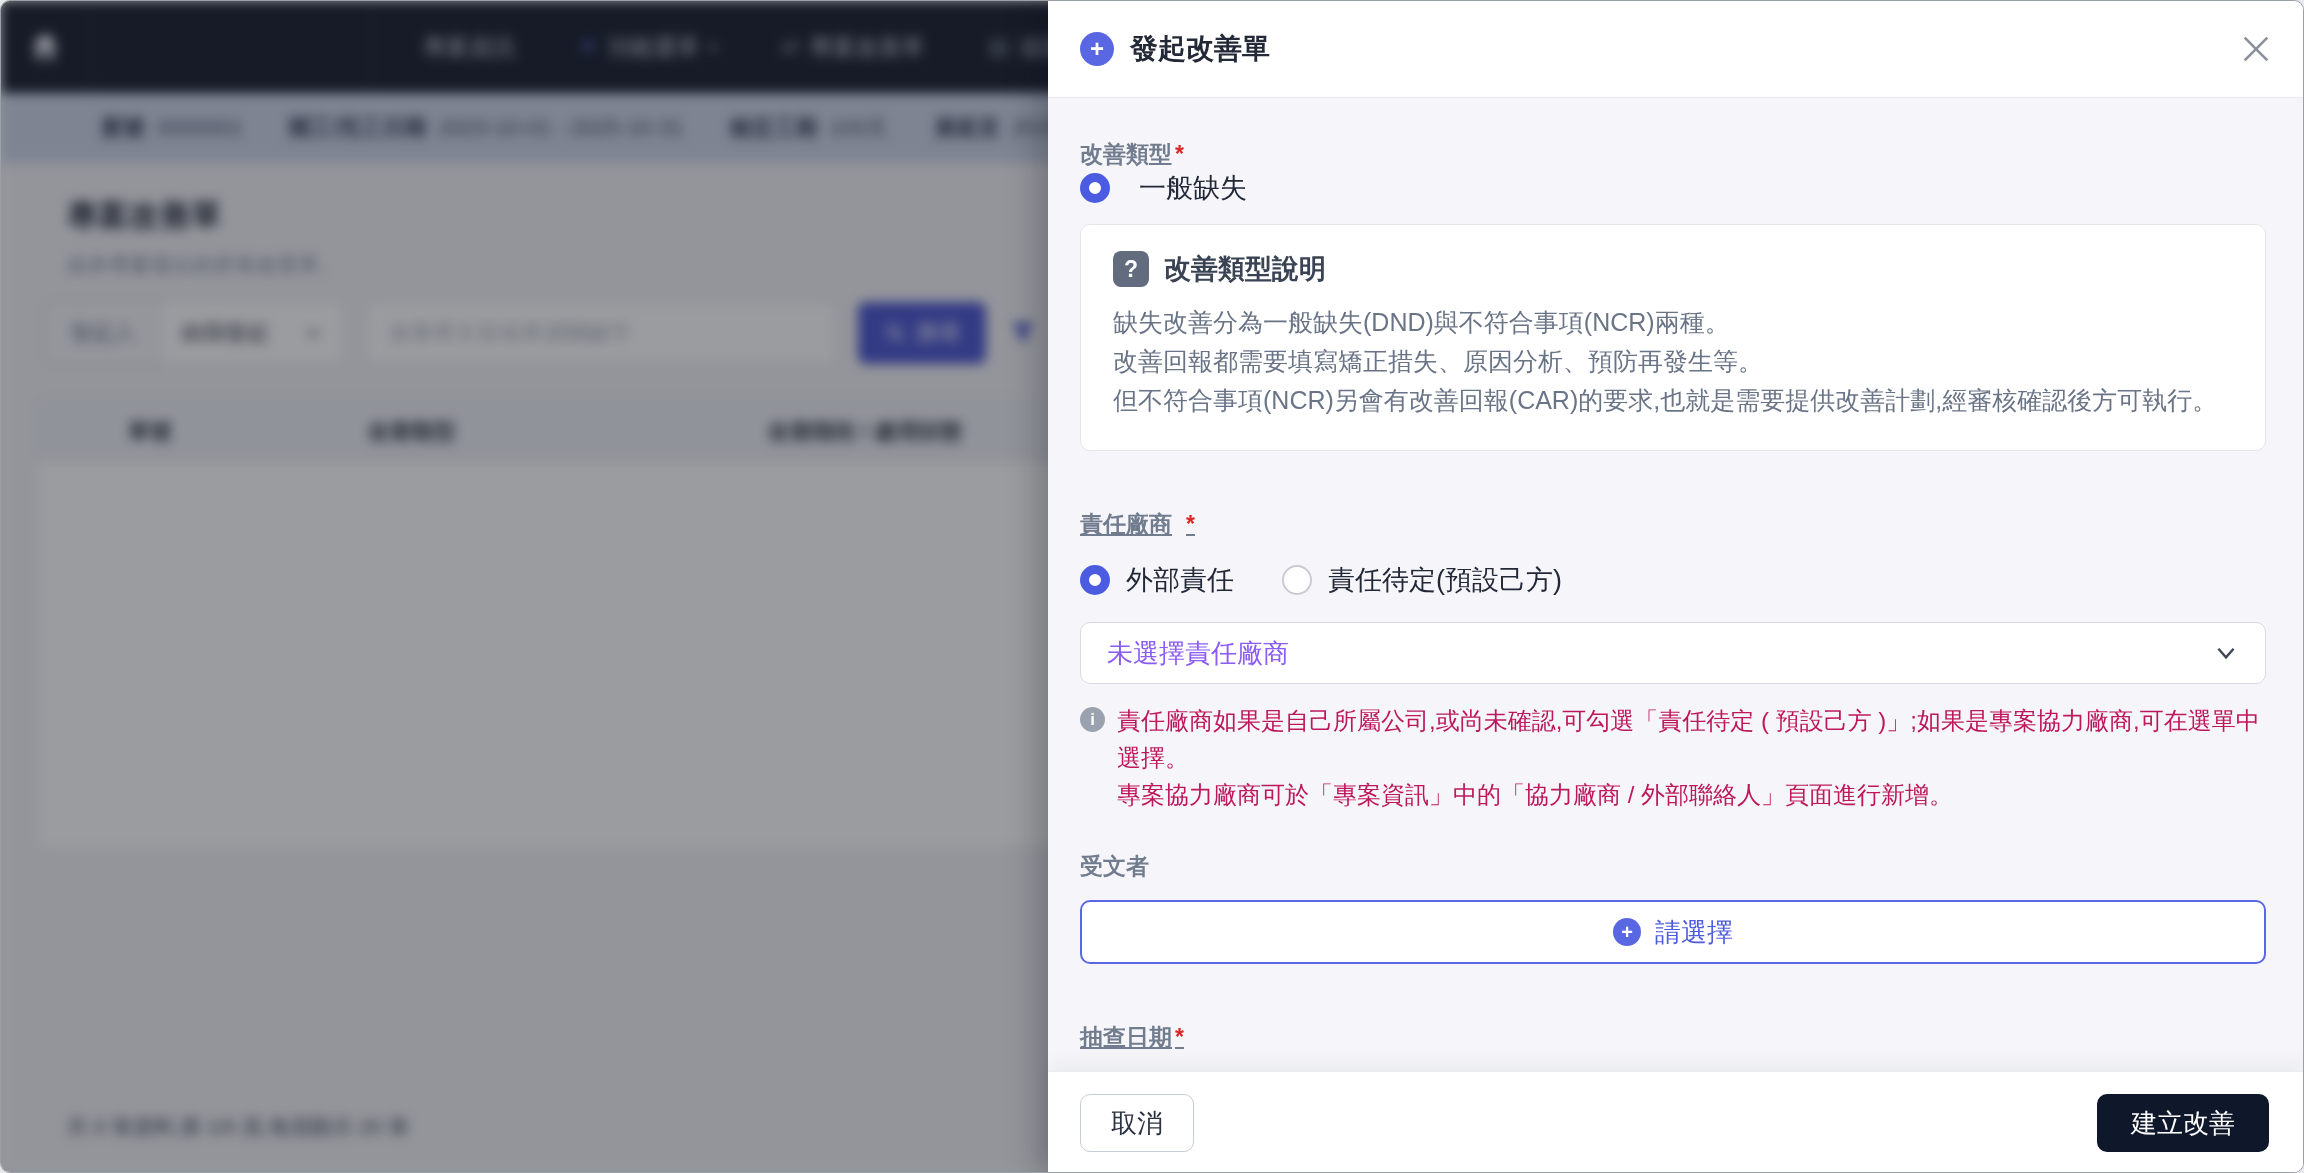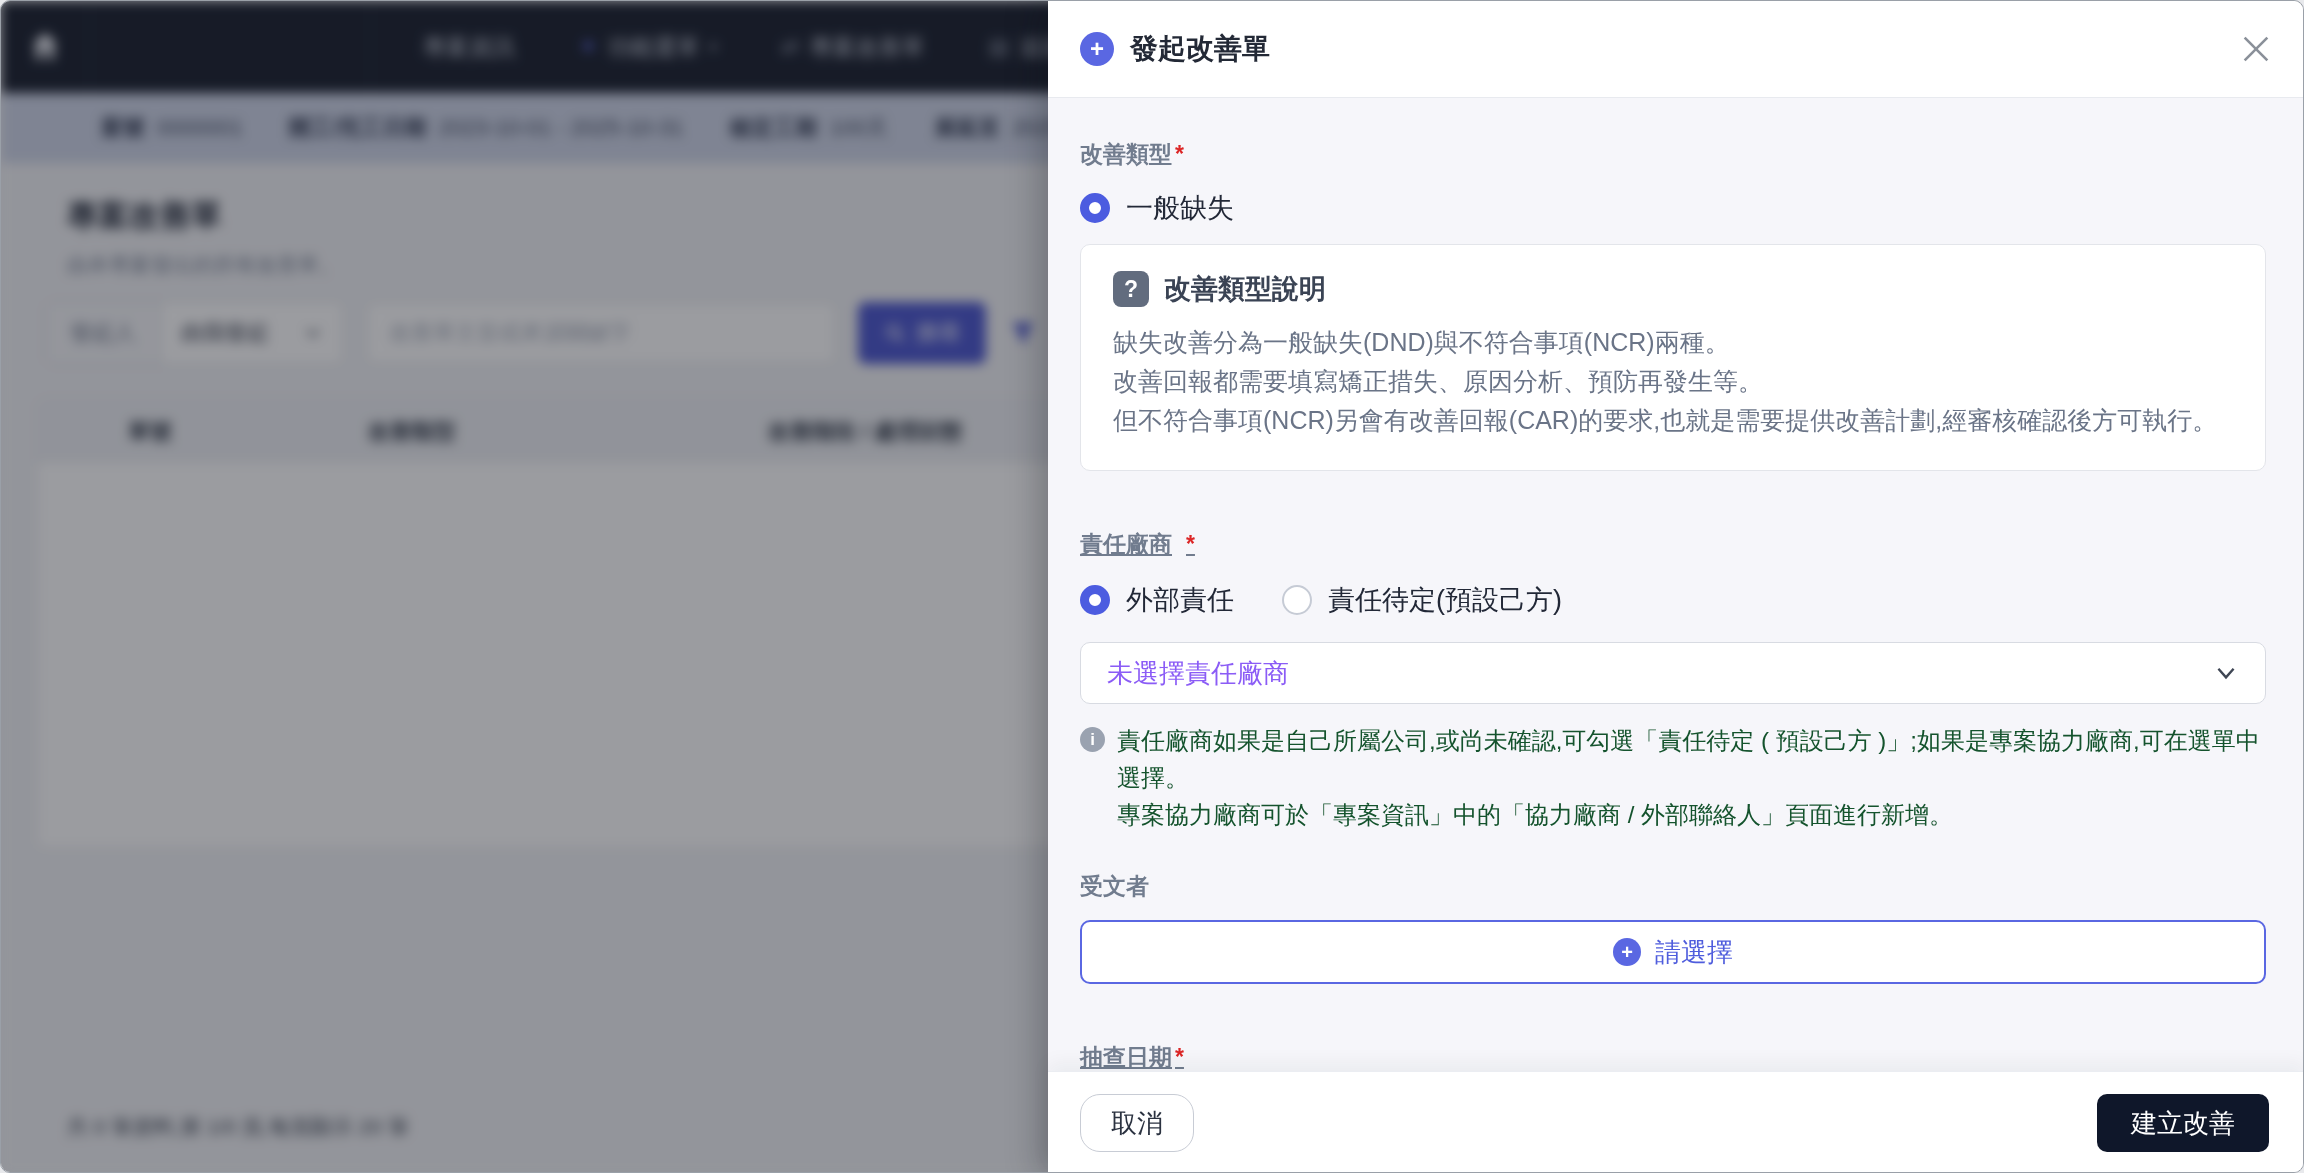--- a/index.html
+++ b/index.html
@@ -46,43 +46,43 @@
   .drawer{position:absolute;left:1047px;top:0;width:1257px;height:1173px;background:#f6f6fa;z-index:10;box-shadow:-10px 0 30px rgba(10,14,25,0.25);}
   .dheader{position:absolute;left:0;top:0;width:100%;height:97px;background:#ffffff;border-bottom:1px solid #e8eaef;display:flex;align-items:center;padding:0 32px;box-sizing:border-box;}
   .plus-circle{width:34px;height:34px;border-radius:50%;background:#5a67e2;color:#fff;display:flex;align-items:center;justify-content:center;font-size:24px;font-weight:700;line-height:1;flex:0 0 auto;}
   .plus-circle.small{width:28px;height:28px;font-size:20px;}
   .dtitle{margin-left:16px;font-size:28px;font-weight:700;color:#232936;}
   .close-x{margin-left:auto;width:34px;height:34px;color:#8a9099;cursor:pointer;}
   .dbody{position:absolute;left:0;top:97px;width:100%;height:973px;padding:41px 39px 0 32px;box-sizing:border-box;overflow:hidden;}
   .sec-label{font-size:23px;color:#717c8e;font-weight:700;}
   .req::after{content:"*";color:#dc2626;margin-left:3px;font-weight:700;}
   .req-spaced::after{content:"*";color:#dc2626;margin-left:14px;font-weight:700;}
-  .radio-row{display:flex;align-items:center;gap:16px;margin-top:20px;}
+  .radio-row{display:flex;align-items:center;gap:29px;}
   .radio-inline{display:flex;align-items:center;gap:48px;margin-top:22px;}
   .radio-opt{display:flex;align-items:center;gap:16px;}
   .rdot{width:30px;height:30px;border-radius:50%;background:#fff;box-sizing:border-box;flex:0 0 auto;}
   .rdot.on{border:9px solid #4c5ce0;}
   .rdot.off{border:2px solid #c6cbd5;}
   .rlabel{font-size:27px;color:#222837;}
   .helpbox{margin-top:18px;background:#ffffff;border:1px solid #e3e5ea;border-radius:10px;padding:26px 32px 30px 32px;}
   .help-head{display:flex;align-items:center;gap:15px;margin-bottom:16px;}
   .qicon{width:36px;height:36px;border-radius:8px;background:#626c7e;color:#fff;font-size:23px;font-weight:700;display:flex;align-items:center;justify-content:center;}
   .help-title{font-size:27px;font-weight:700;color:#3a4354;}
   .help-line{font-size:25px;color:#6a7487;line-height:39px;}
   .gap-lg{margin-top:58px;text-decoration:underline;}
   .selectbox{margin-top:24px;height:62px;background:#fff;border:1px solid #d8dbe2;border-radius:10px;display:flex;align-items:center;padding:0 26px;box-sizing:border-box;}
   .sel-ph{font-size:26px;color:#8b5cf6;}
   .chev{margin-left:auto;width:26px;height:26px;color:#3f4654;}
   .note{display:flex;gap:12px;margin-top:18px;}
   .note-ico{width:25px;height:25px;border-radius:50%;background:#9aa2b0;color:#fff;font-size:17px;font-weight:700;font-style:normal;display:flex;align-items:center;justify-content:center;flex:0 0 auto;margin-top:5px;}
-  .note-text{font-size:24px;color:#14532d;line-height:37px;}
+  .note-text{font-size:24px;color:#be185d;line-height:37px;}
   .pick-btn{margin-top:18px;height:60px;background:#fff;border:2px solid #5a67e2;border-radius:10px;display:flex;align-items:center;justify-content:center;gap:14px;cursor:pointer;}
   .pick-label{font-size:26px;color:#4f5ddd;font-weight:500;}
   .dfooter{position:absolute;left:0;bottom:0;width:100%;height:103px;background:#ffffff;border-top:1px solid #ebedf2;box-shadow:0 -8px 18px rgba(25,30,45,0.05);display:flex;align-items:center;padding:0 36px 0 32px;box-sizing:border-box;z-index:3;}
-  .btn-cancel{height:58px;padding:0 30px;background:#fff;border:1px solid #c8ccd5;border-radius:20px;font-size:26px;color:#2b3240;font-family:inherit;}
+  .btn-cancel{height:58px;padding:0 30px;background:#fff;border:1px solid #c8ccd5;border-radius:10px;font-size:26px;color:#2b3240;font-family:inherit;}
   .btn-primary{margin-left:auto;height:58px;padding:0 34px;background:#0f172a;border:none;border-radius:10px;font-size:26px;color:#fff;font-family:inherit;}
   svg{display:block;}
 </style>
 </head>
 <body>
 
 <div class="root">
 
   <div class="bg">
 

